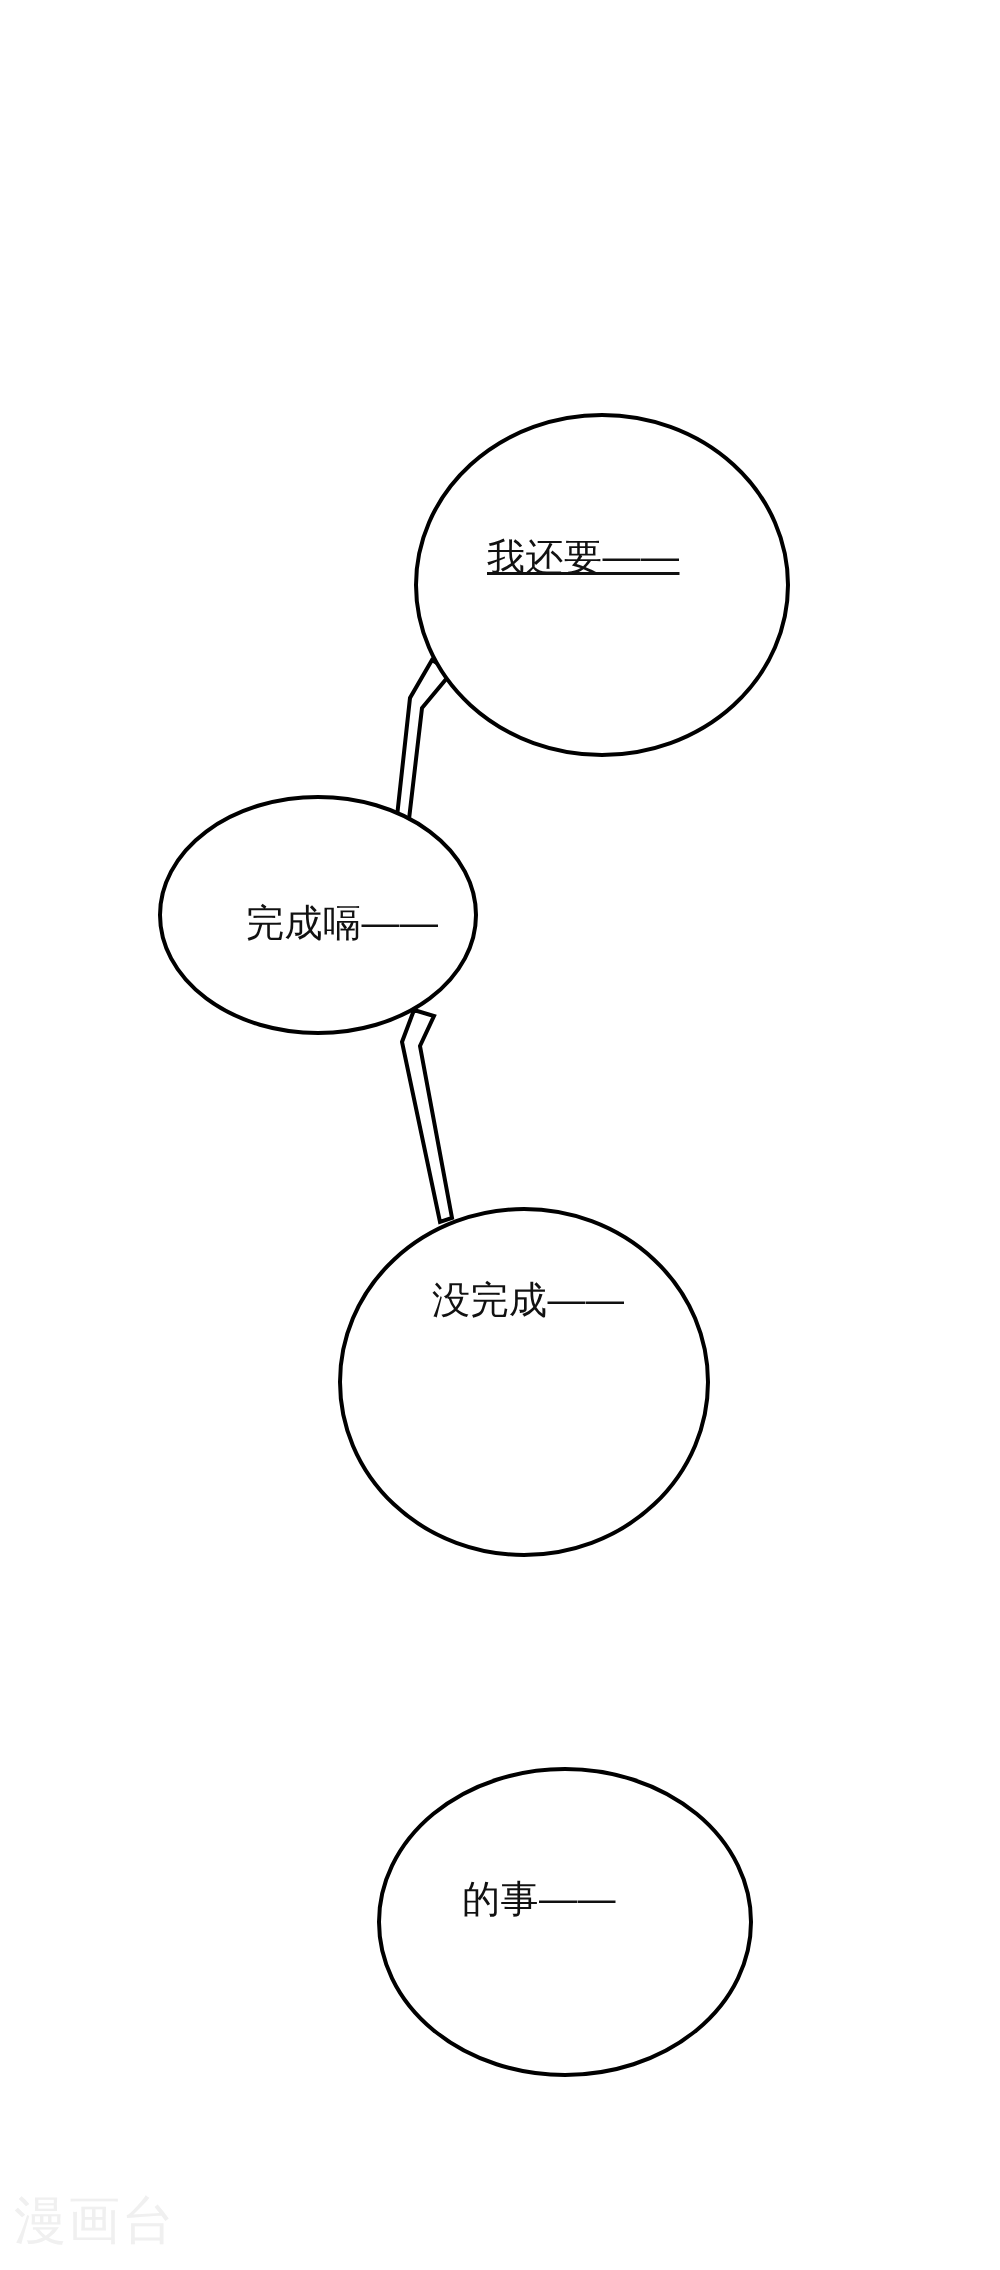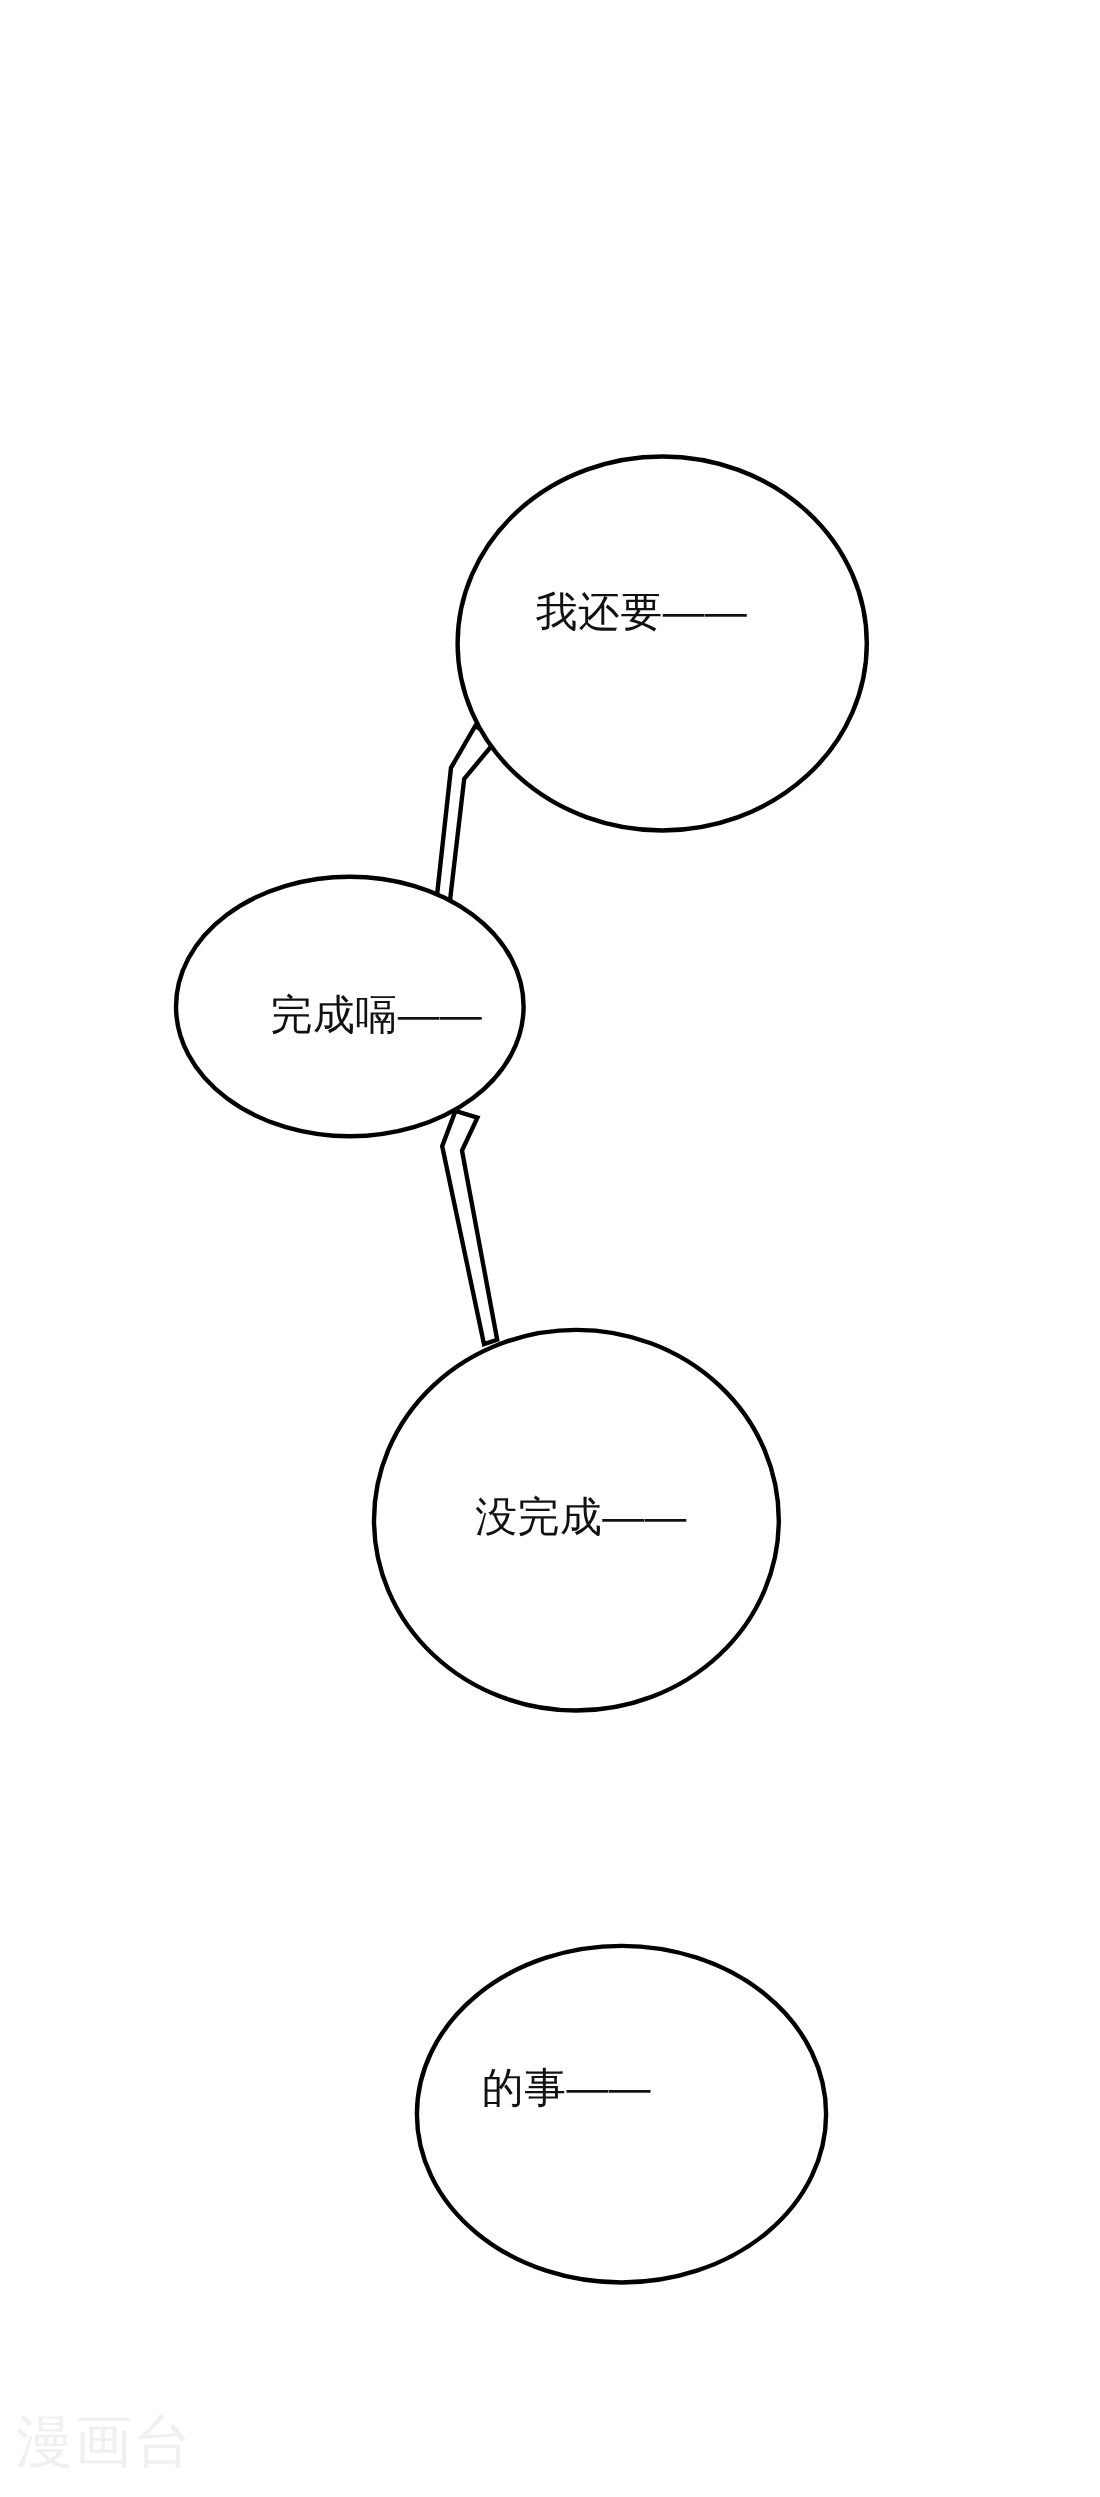--- a/index.html
+++ b/index.html
@@ -43,24 +43,24 @@
   .bubble-text {
     position: absolute;
     color: #111111;
     font-size: 38px;
     line-height: 1.1;
     letter-spacing: 0.5px;
     white-space: nowrap;
     font-weight: 400;
     font-family: "Liberation Sans", "DejaVu Sans", sans-serif;
   }
-  #text-1 { left: 487px; top: 537px; }
+  #text-1 { left: 487px; top: 537px; text-decoration: underline; }
   #text-2 { left: 246px; top: 903px; }
-  #text-3 { left: 432px; top: 1360px; }
-  #text-4 { left: 438px; top: 1879px; }
+  #text-3 { left: 432px; top: 1280px; }
+  #text-4 { left: 462px; top: 1879px; }
 
   #watermark {
     position: absolute;
     left: 14px;
     bottom: 24px;
     font-size: 52px;
     line-height: 1;
     color: #f0f0f0;
     letter-spacing: 2px;
     white-space: nowrap;

